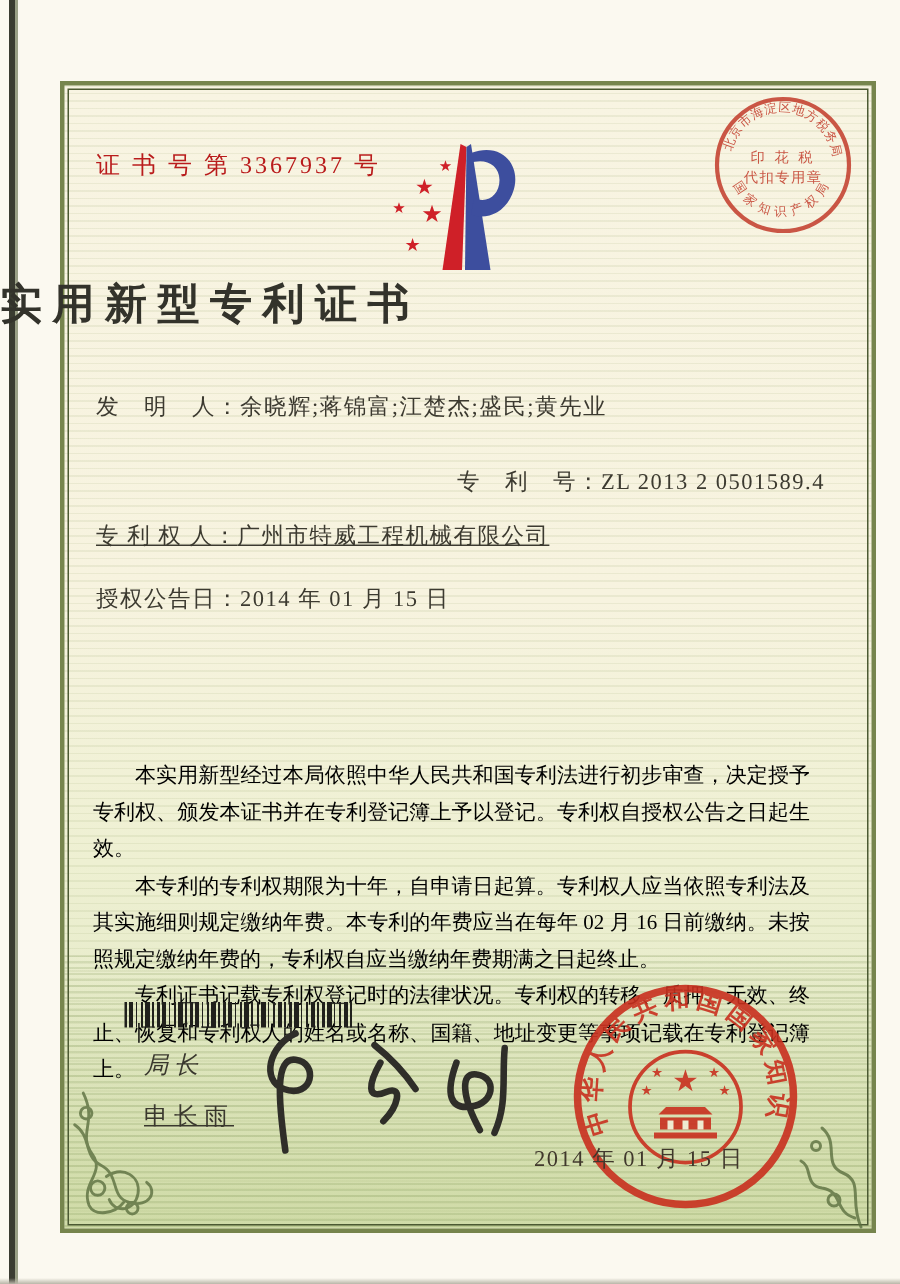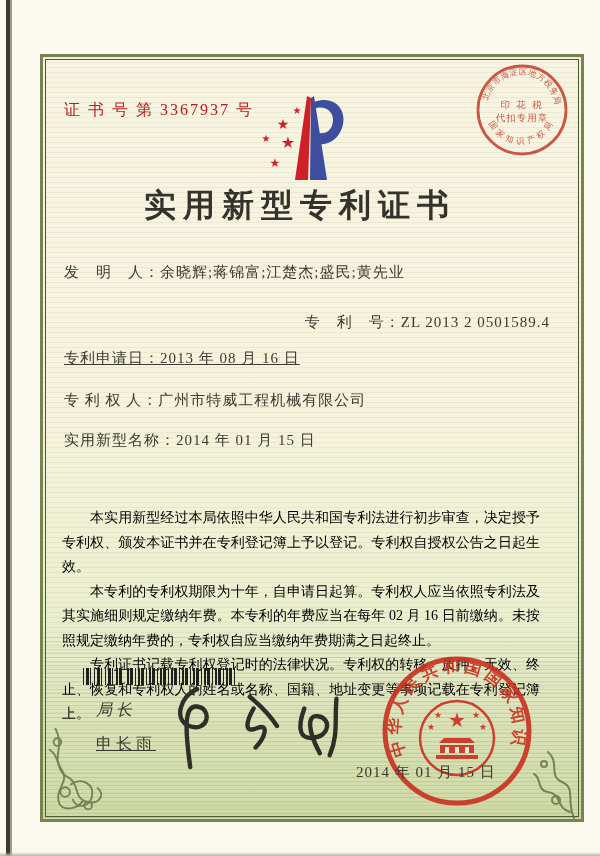--- a/index.html
+++ b/index.html
@@ -18,21 +18,21 @@
   .paper{position:absolute;left:43px;top:57px;width:538px;height:762px;z-index:1;
     background:linear-gradient(180deg,#f8f4e2 0%,#f7f3df 45%,#eef0d2 68%,#e3e9c6 88%,#dde5bf 100%);}
   .paper .waves{position:absolute;inset:0;
     background:repeating-linear-gradient(180deg,rgba(146,162,103,0.13) 0px,rgba(146,162,103,0.13) 1px,rgba(0,0,0,0) 1px,rgba(0,0,0,0) 5px);}
   .paper .waves-strong{position:absolute;left:0;right:0;top:580px;bottom:0;
     background:repeating-linear-gradient(180deg,rgba(120,145,78,0.20) 0px,rgba(120,145,78,0.20) 1px,rgba(0,0,0,0) 1px,rgba(0,0,0,0) 4px),
     linear-gradient(180deg,rgba(205,216,160,0) 0%,rgba(198,211,150,0.35) 60%,rgba(193,208,142,0.5) 100%);}
 
   .abs{position:absolute;z-index:5;}
   .cert-no{left:64px;top:100px;font-size:16px;letter-spacing:2px;color:#b91c1c;}
-  .title{left:0;right:0;top:184px;text-align:center;font-size:32px;letter-spacing:7px;color:#33332b;font-weight:600;}
+  .title{left:0;right:0;top:184px;text-align:left;font-size:28px;letter-spacing:7px;color:#33332b;font-weight:600;}
 
   .fields{left:64px;top:262px;width:486px;color:#3c3a30;font-size:15px;letter-spacing:1px;}
   .field{line-height:20px;margin-bottom:24px;white-space:nowrap;}
   .field:nth-child(1){margin-bottom:30px;}
   .field:nth-child(2){margin-bottom:16px;text-align:right;}
   .field:nth-child(3){margin-bottom:22px;text-decoration:underline;}
   .field:nth-child(4){margin-bottom:20px;}
   .field:nth-child(5){margin-bottom:12px;}
 
   .body-text{left:62px;top:506px;width:478px;color:#000000;font-size:14px;line-height:24.5px;text-align:justify;}
@@ -95,23 +95,22 @@
     <path d="M57,6 L61,8 L58,90 L45,90 Z" fill="#cf2028"></path>
     <path d="M61,8 L64,6 L77,90 L60,90 Z" fill="#3d4e9e"></path>
     <path d="M64,12 C86,4 98,22 92,38 C87,52 74,57 64,53 L66,42 C75,46 83,40 83,30 C83,19 72,15 63,19 Z" fill="#3d4e9e"></path>
   </svg>
 
   <div class="abs title">实用新型专利证书</div>
 
   <div class="abs fields">
     <div class="field"><span>发　明　人：</span><span>余晓辉;蒋锦富;江楚杰;盛民;黄先业</span></div>
     <div class="field"><span>专　利　号：</span><span>ZL 2013 2 0501589.4</span></div>
-    <div class="field"><span>专利申请日：</span><span>2013 年 08 月 16 日</span></div>
     <div class="field"><span>专 利 权 人：</span><span>广州市特威工程机械有限公司</span></div>
-    <div class="field"><span>实用新型名称：</span><span>2014 年 01 月 15 日</span></div>
+    <div class="field"><span>授权公告日：</span><span>2014 年 01 月 15 日</span></div>
   </div>
 
   <div class="abs body-text">
     <p>本实用新型经过本局依照中华人民共和国专利法进行初步审查，决定授予专利权、颁发本证书并在专利登记簿上予以登记。专利权自授权公告之日起生效。</p>
     <p>本专利的专利权期限为十年，自申请日起算。专利权人应当依照专利法及其实施细则规定缴纳年费。本专利的年费应当在每年 02 月 16 日前缴纳。未按照规定缴纳年费的，专利权自应当缴纳年费期满之日起终止。</p>
     <p>专利证书记载专利权登记时的法律状况。专利权的转移、质押、无效、终止、恢复和专利权人的姓名或名称、国籍、地址变更等事项记载在专利登记簿上。</p>
   </div>
 
   <div class="abs barcode"></div>
 

